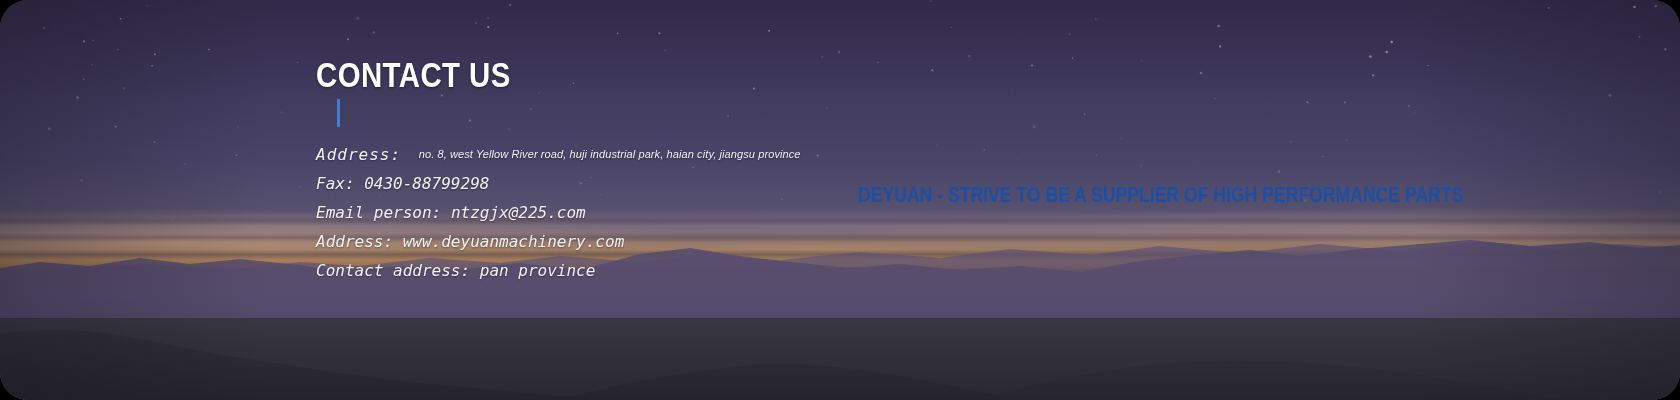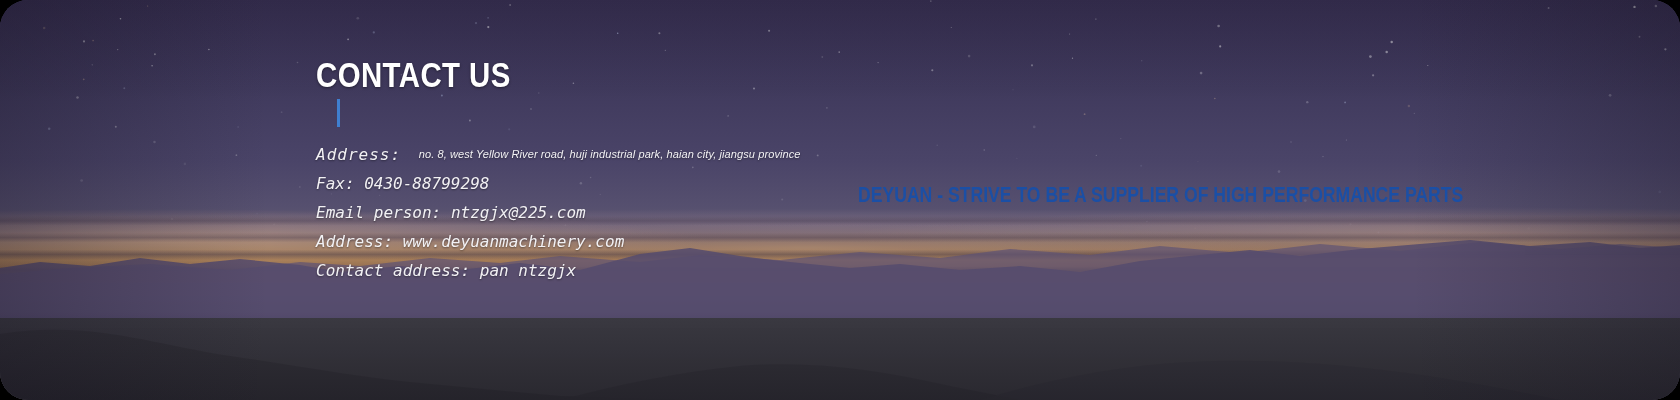--- a/index.html
+++ b/index.html
@@ -343,21 +343,21 @@
         <span class="detail-value">ntzgjx@225.com</span>
       </div>
 
       <div class="detail-row">
         <span class="detail-label">Address:</span>
         <span class="detail-value">www.deyuanmachinery.com</span>
       </div>
 
       <div class="detail-row">
         <span class="detail-label">Contact address:</span>
-        <span class="detail-value">pan ntzgjx</span>
+        <span class="detail-value">pan province</span>
       </div>
 
     </div>
 
     <div class="slogan">DEYUAN - STRIVE TO BE A SUPPLIER OF HIGH PERFORMANCE PARTS</div>
 
   </div>
 </div>
 
 </body></html>

